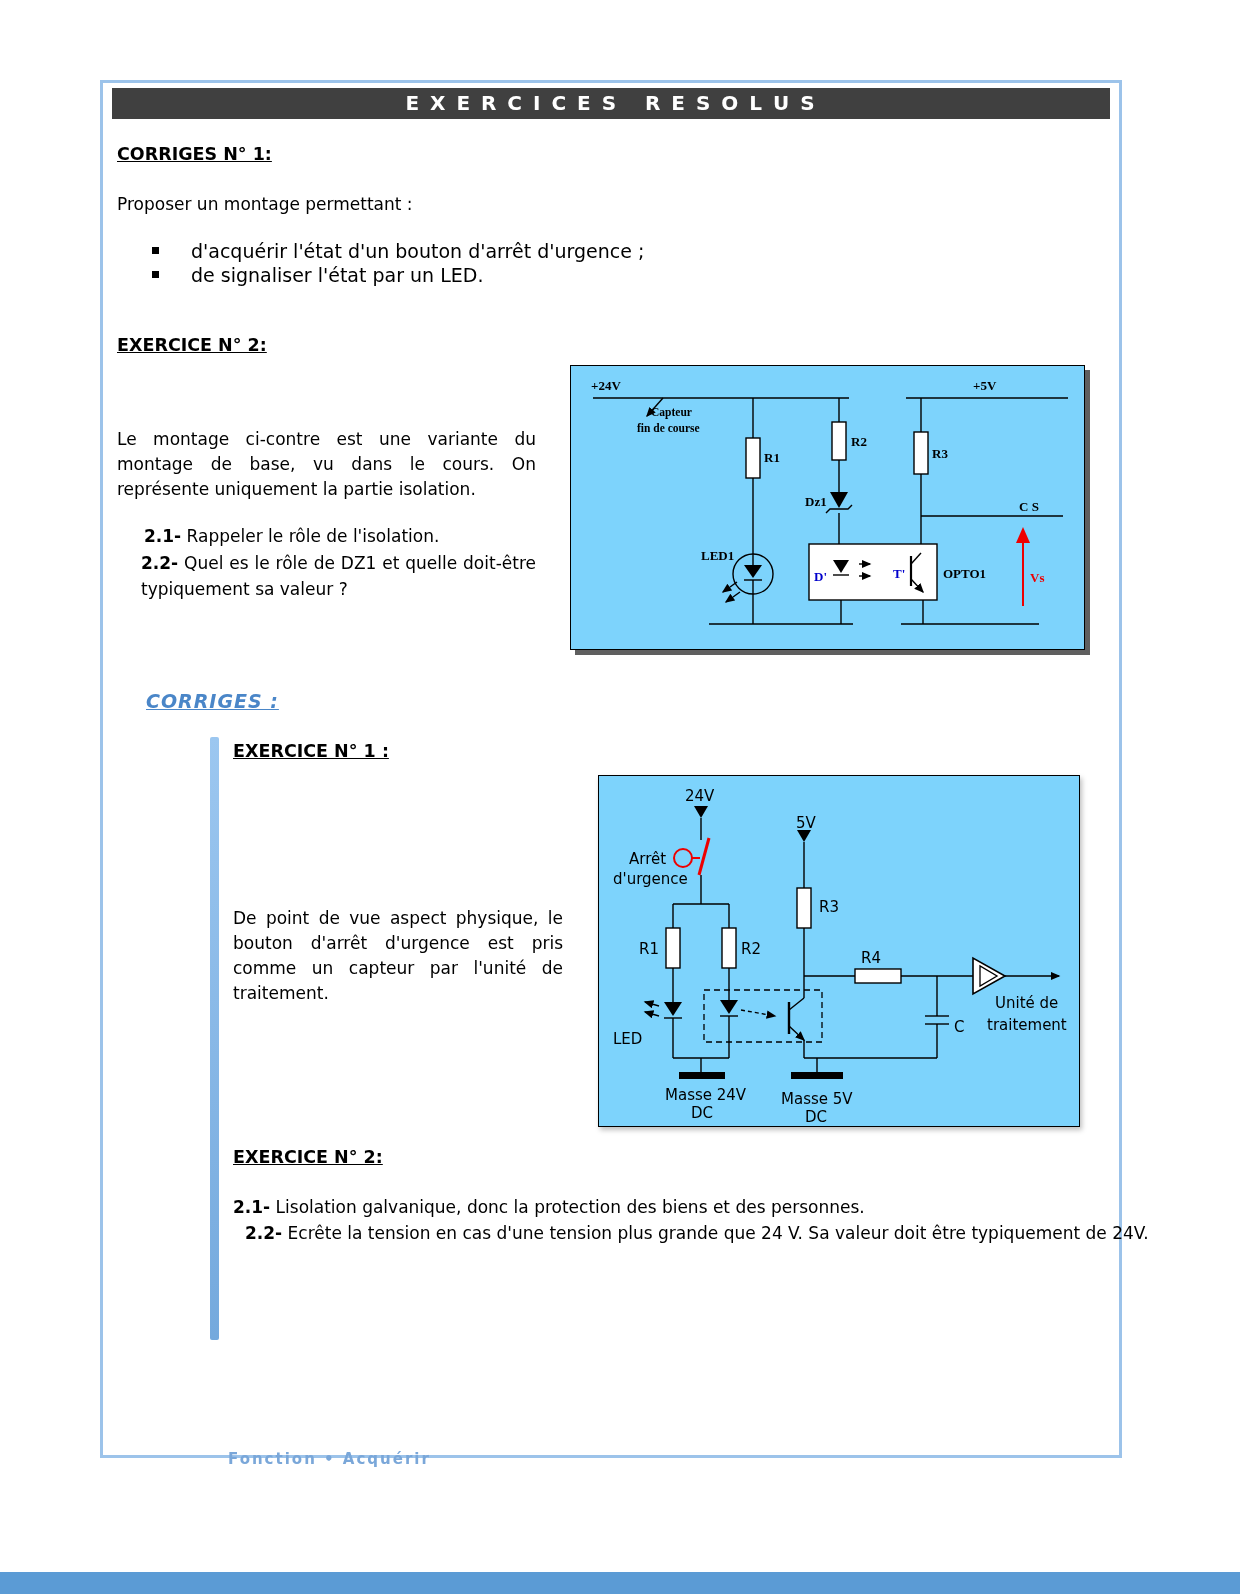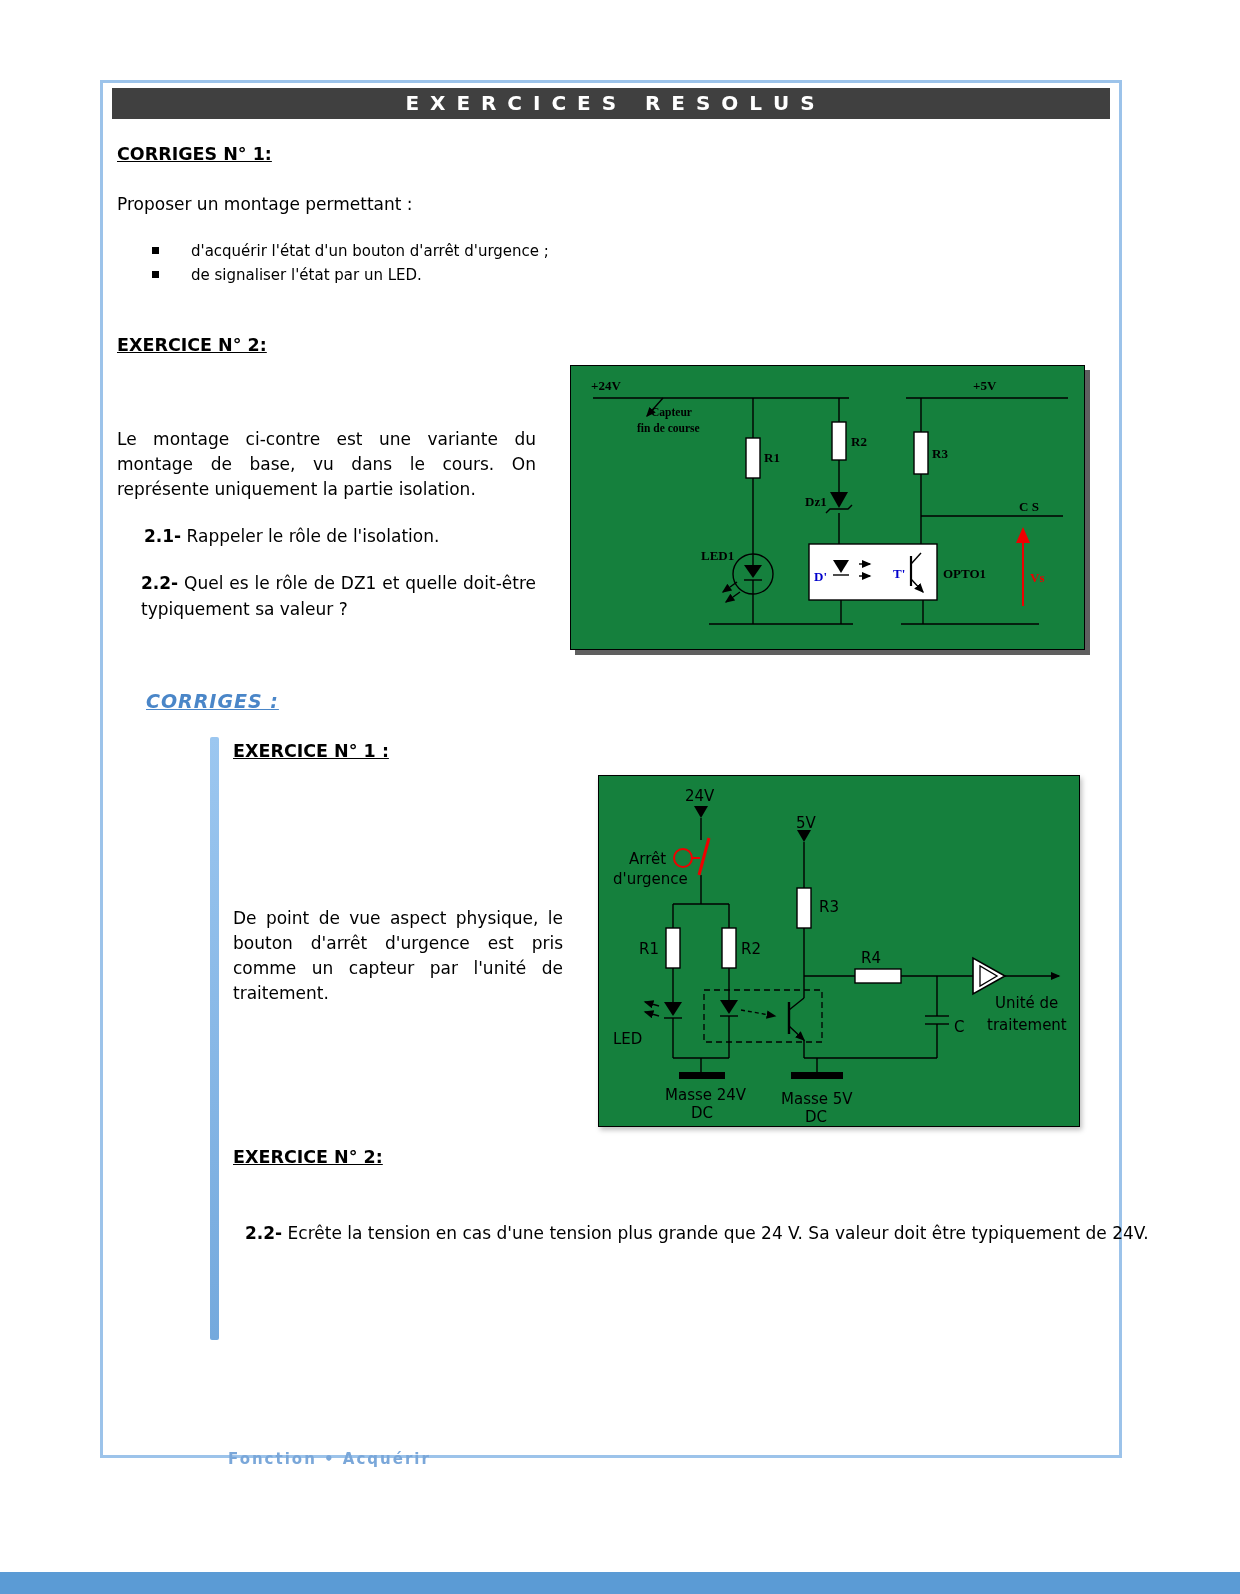--- a/index.html
+++ b/index.html
@@ -5,26 +5,26 @@
   html,body{margin:0;padding:0;}
   body{background:#fff;font-family:"DejaVu Sans","Liberation Sans",sans-serif;color:#000;}
   .page{position:relative;width:1240px;height:1594px;background:#fff;overflow:hidden;}
   .abs{position:absolute;}
   .frame{left:100px;top:80px;width:1022px;height:1378px;border:3px solid #9cc3ea;box-sizing:border-box;}
   .banner{left:112px;top:88px;width:998px;height:31px;background:#404040;color:#fff;font-weight:bold;
           font-size:20px;letter-spacing:2px;text-align:center;line-height:31px;white-space:pre;}
   .h-ex{font-size:17.5px;font-weight:bold;text-decoration:underline;}
   .body-text{font-size:17px;line-height:25px;}
   .just{text-align:justify;}
-  .bullet-row{display:flex;align-items:flex-start;font-size:15px;line-height:22px;}
+  .bullet-row{display:flex;align-items:flex-start;font-size:19px;line-height:22px;}
   .bullet-sq{width:7px;height:7px;background:#000;margin:7px 32px 0 0;flex:none;}
   .q-label{font-weight:bold;}
   .corriges{font-size:19px;font-weight:bold;font-style:italic;text-decoration:underline;color:#4a86c8;letter-spacing:1px;}
   .blue-bar{left:210px;top:737px;width:9px;height:603px;background:linear-gradient(180deg,#9cc7f0,#74a9dd);border-radius:2px;}
-  .circuit{background:#15803d;border:1px solid #000;box-sizing:border-box;}
+  .circuit{background:#7dd3fc;border:1px solid #000;box-sizing:border-box;}
   .c1{left:570px;top:365px;width:515px;height:285px;box-shadow:5px 5px 0 rgba(55,55,55,0.8);}
   .c2{left:598px;top:775px;width:482px;height:352px;box-shadow:2px 3px 5px rgba(0,0,0,0.25);}
   .hang{padding-left:53px;text-indent:-53px;}
   .footer-block{left:100px;top:1490px;width:97px;height:104px;background:#8db4e2;color:#fff;
                 font-weight:bold;font-size:21px;padding:8px 0 0 18px;box-sizing:border-box;}
   .footer-text{left:228px;top:1450px;color:#7aa7d9;font-weight:bold;font-size:15px;letter-spacing:2px;}
   .bottom-bar{left:0;top:1572px;width:1240px;height:22px;background:#5b9bd5;}
   
   .w{stroke:#000;stroke-width:1.4;fill:none;}
   .wr{stroke:#ee0000;stroke-width:2;fill:none;}
@@ -57,21 +57,21 @@
   </div>
 
   <div class="abs h-ex" style="left:117px;top:335px;">EXERCICE N° 2:</div>
 
   <div class="abs body-text just" style="left:117px;top:427px;width:419px;">Le montage ci-contre est une variante du montage de base, vu dans le cours. On représente uniquement la partie isolation.</div>
 
   <div class="abs body-text" style="left:144px;top:524px;width:395px;">
     <span class="q-label">2.1-</span>
     <span>Rappeler le rôle de l'isolation.</span>
   </div>
-  <div class="abs body-text just" style="left:141px;top:570px;width:395px;line-height:26px;">
+  <div class="abs body-text just" style="left:141px;top:550px;width:395px;line-height:26px;">
     <span class="q-label">2.2-</span>
     <span>Quel es le rôle de DZ1 et quelle doit-être typiquement sa valeur ?</span>
   </div>
 
   <div class="abs circuit c1">
     <svg width="513" height="283" viewBox="0 0 513 283">
       <defs>
         <marker id="ab1" markerWidth="9" markerHeight="9" refX="6" refY="3" orient="auto">
             <path d="M0,0 L7,3 L0,6 Z" fill="#000"></path>
           </marker>
@@ -230,20 +230,24 @@
       <text class="c2t" x="388" y="254">traitement</text>
       <text class="c2t" x="66" y="324">Masse 24V</text>
       <text class="c2t" x="92" y="342">DC</text>
       <text class="c2t" x="182" y="328">Masse 5V</text>
       <text class="c2t" x="206" y="346">DC</text>
     </svg>
   </div>
 
   <div class="abs h-ex" style="left:233px;top:1147px;">EXERCICE N° 2:</div>
 
+  <div class="abs body-text" style="left:233px;top:1195px;width:880px;">
+    <span class="q-label">2.1-</span>
+    <span>Lisolation galvanique, donc la protection des biens et des personnes.</span>
+  </div>
   <div class="abs body-text just hang" style="left:233px;top:1220px;width:878px;line-height:26px;margin-left:12px;">
     <span class="q-label">2.2-</span>
     <span>Ecrête la tension en cas d'une tension plus grande que 24 V. Sa valeur doit être typiquement de 24V.</span>
   </div>
 
   <div class="abs bottom-bar"></div>
   <div class="abs footer-text">Fonction • Acquérir</div>
 
 </div>
 

